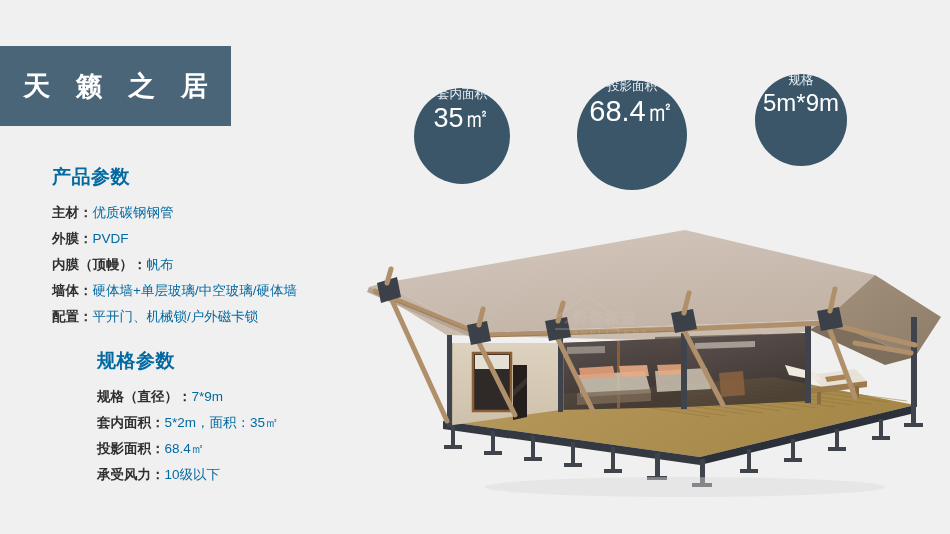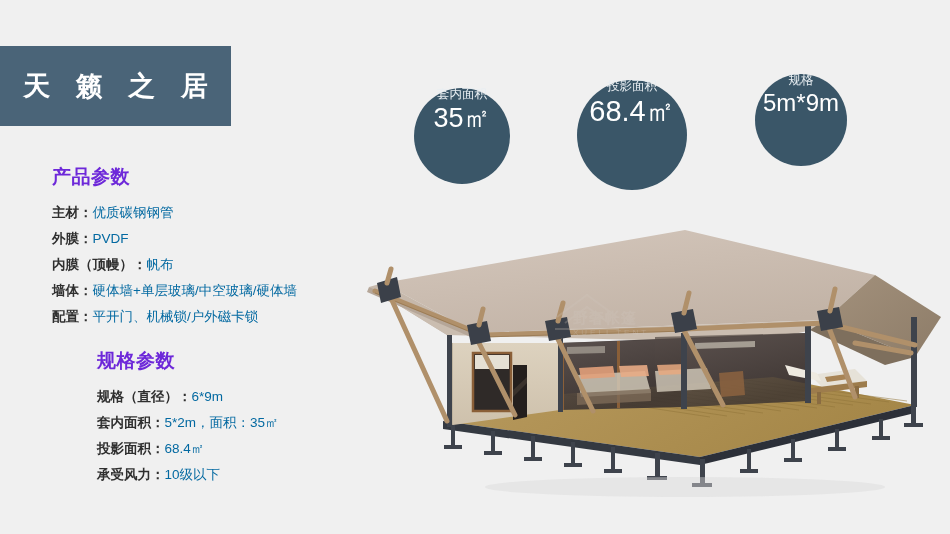--- a/index.html
+++ b/index.html
@@ -40,21 +40,21 @@
   }
 
   
   #spec-column {
     position: absolute;
     left: 52px;
     top: 164px;
     width: 330px;
   }
   .section-heading {
-    color: #6d28d9;
+    color: #0369a1;
     font-size: 19px;
     font-weight: bold;
     letter-spacing: 0.5px;
     margin: 0 0 10px 0;
     white-space: nowrap;
   }
   .spec-row {
     font-size: 13.5px;
     line-height: 26px;
     white-space: nowrap;
@@ -162,21 +162,21 @@
       </div>
       <div class="spec-row">
         <span class="spec-label">配置：</span><span class="spec-value">平开门、机械锁/户外磁卡锁</span>
       </div>
     </div>
 
     <div id="spec-group-2">
       <div class="section-heading">规格参数</div>
 
       <div class="spec-row">
-        <span class="spec-label">规格（直径）：</span><span class="spec-value">6*9m</span>
+        <span class="spec-label">规格（直径）：</span><span class="spec-value">7*9m</span>
       </div>
       <div class="spec-row">
         <span class="spec-label">套内面积：</span><span class="spec-value">5*2m，面积：35㎡</span>
       </div>
       <div class="spec-row">
         <span class="spec-label">投影面积：</span><span class="spec-value">68.4㎡</span>
       </div>
       <div class="spec-row">
         <span class="spec-label">承受风力：</span><span class="spec-value">10级以下</span>
       </div>

